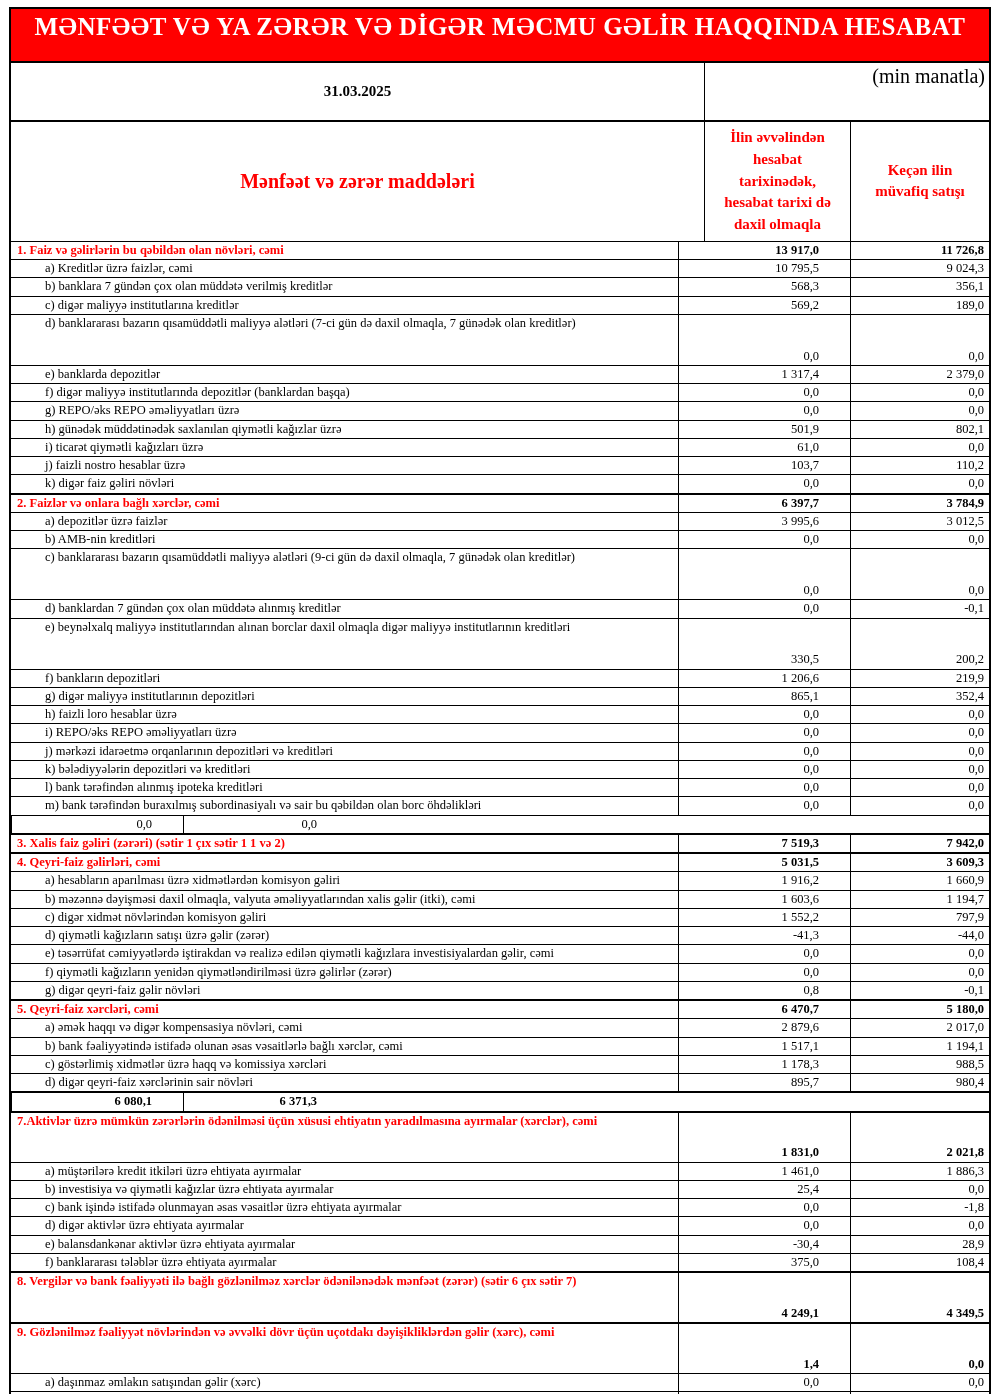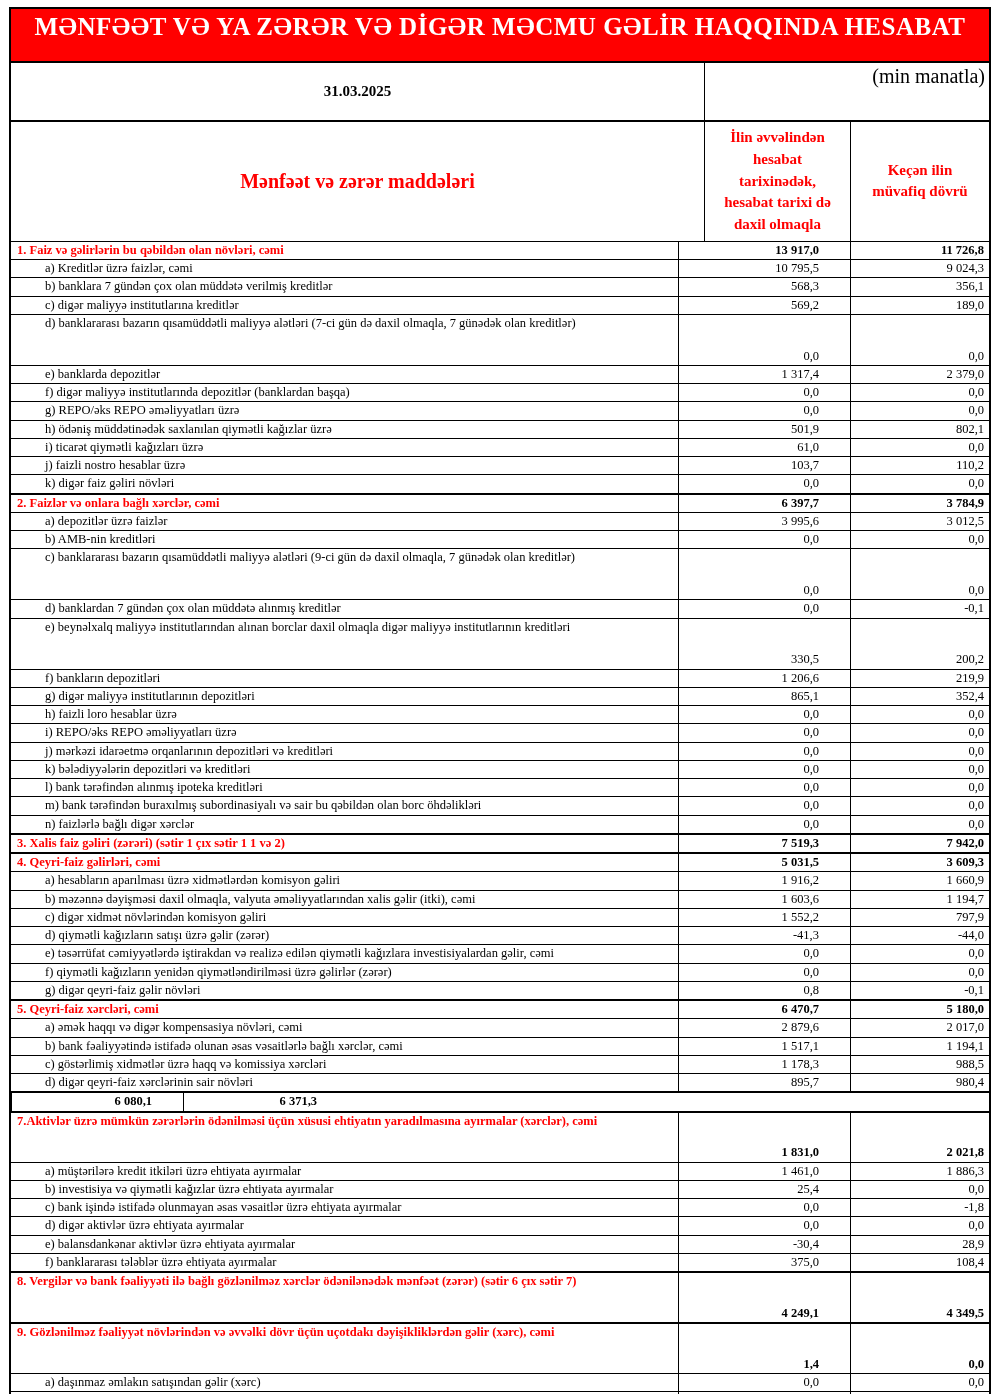--- a/index.html
+++ b/index.html
@@ -119,21 +119,21 @@
   <div class="title-row">MƏNFƏƏT VƏ YA ZƏRƏR VƏ DİGƏR MƏCMU GƏLİR HAQQINDA HESABAT</div>
 
   <div class="date-row">
     <div class="date-cell">31.03.2025</div>
     <div class="unit-cell">(min manatla)</div>
   </div>
 
   <div class="colhead-row">
     <div class="colhead items">Mənfəət və zərər maddələri</div>
     <div class="colhead cur">İlin əvvəlindən hesabat tarixinədək, hesabat tarixi də daxil olmaqla</div>
-    <div class="colhead prev">Keçən ilin müvafiq dövrü</div>
+    <div class="colhead prev">Keçən ilin müvafiq satışı</div>
   </div>
 
   <div class="rows">
       <div class="row section">
     <div class="cell label">1. Faiz və gəlirlərin bu qəbildən olan növləri, cəmi</div>
     <div class="cell val">13 917,0</div>
     <div class="cell val last">11 726,8</div>
   </div>
       <div class="row sub">
     <div class="cell label">a) Kreditlər üzrə faizlər, cəmi</div>
@@ -164,21 +164,21 @@
     <div class="cell label">f) digər maliyyə institutlarında depozitlər (banklardan başqa)</div>
     <div class="cell val">0,0</div>
     <div class="cell val last">0,0</div>
   </div>
       <div class="row sub">
     <div class="cell label">g) REPO/əks REPO əməliyyatları üzrə</div>
     <div class="cell val">0,0</div>
     <div class="cell val last">0,0</div>
   </div>
       <div class="row sub">
-    <div class="cell label">h) ödəniş müddətinədək saxlanılan qiymətli kağızlar üzrə</div>
+    <div class="cell label">h) günədək müddətinədək saxlanılan qiymətli kağızlar üzrə</div>
     <div class="cell val">501,9</div>
     <div class="cell val last">802,1</div>
   </div>
       <div class="row sub">
     <div class="cell label">i) ticarət qiymətli kağızları üzrə</div>
     <div class="cell val">61,0</div>
     <div class="cell val last">0,0</div>
   </div>
       <div class="row sub">
     <div class="cell label">j) faizli nostro hesablar üzrə</div>
@@ -254,21 +254,20 @@
     <div class="cell label">l) bank tərəfindən alınmış ipoteka kreditləri</div>
     <div class="cell val">0,0</div>
     <div class="cell val last">0,0</div>
   </div>
       <div class="row sub">
     <div class="cell label">m) bank tərəfindən buraxılmış subordinasiyalı və sair bu qəbildən olan borc öhdəlikləri</div>
     <div class="cell val">0,0</div>
     <div class="cell val last">0,0</div>
   </div>
       <div class="row sub">
-    <div class="cell label">n) faizlərlə bağlı digər xərclər</div>
     <div class="cell val">0,0</div>
     <div class="cell val last">0,0</div>
   </div>
       <div class="row section">
     <div class="cell label">3. Xalis faiz gəliri (zərəri) (sətir 1 çıx sətir 1  1 və 2)</div>
     <div class="cell val">7 519,3</div>
     <div class="cell val last">7 942,0</div>
   </div>
       <div class="row section">
     <div class="cell label">4. Qeyri-faiz gəlirləri, cəmi</div>

